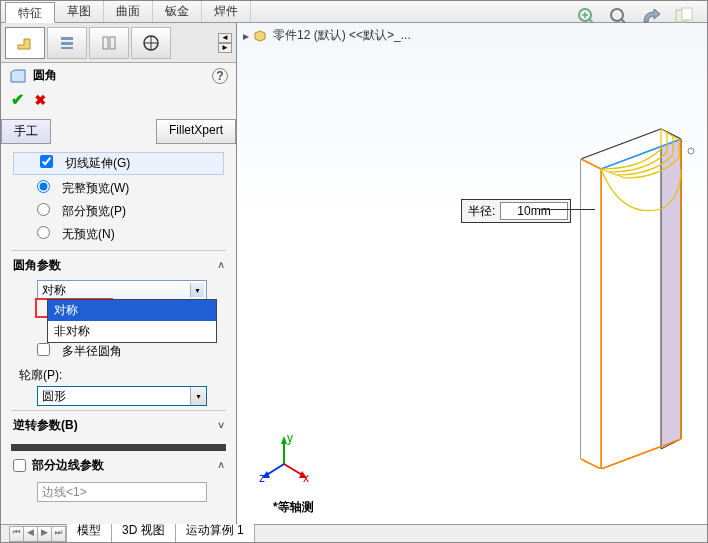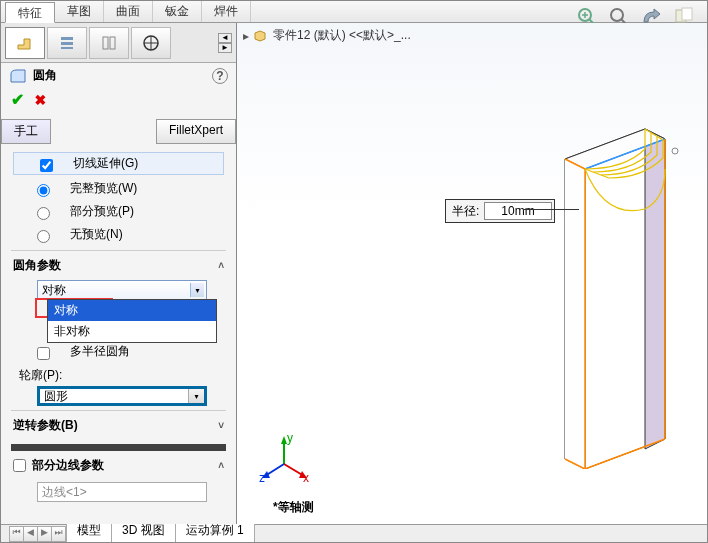--- a/index.html
+++ b/index.html
@@ -18,38 +18,38 @@
 .feature-tabs .spin div{width:14px;height:10px;border:1px solid #999;background:#eee;font-size:8px;text-align:center;line-height:8px}
 .feat-title{display:flex;align-items:center;padding:4px 8px;font-weight:bold;gap:6px}
 .feat-title .help{margin-left:auto;width:16px;height:16px;border:1px solid #888;border-radius:8px;text-align:center;line-height:14px;color:#555}
 .confirm-row{display:flex;gap:10px;padding:2px 10px 6px;align-items:center}
 .confirm-row .ok{color:#0a0;font-size:16px;font-weight:bold}
 .confirm-row .cancel{color:#d00;font-size:14px;font-weight:bold}
 .mode-row{display:flex;justify-content:space-between;gap:8px;padding:4px 0 8px}
 .mode-row .mbtn{border:1px solid #999;padding:3px 12px;background:linear-gradient(#fff,#e4e4e4)}
 .mode-row .mbtn.sel{background:linear-gradient(#eef,#dde)}
 .scroll-area{overflow:hidden;flex:1;padding:0 10px}
-.chk-row,.rad-row{display:flex;align-items:flex-end;gap:20px;padding:3px 4px 3px 26px}
+.chk-row,.rad-row{display:flex;align-items:flex-start;gap:12px;padding:3px 4px 3px 26px}
 .chk-row input,.rad-row input{margin:0}
 .section-head{display:flex;align-items:center;justify-content:space-between;font-weight:bold;padding:6px 2px;border-top:1px solid #ccc;margin-top:4px}
 .section-head .caret{font-size:10px;color:#555}
 .combo{width:170px;height:20px;border:1px solid #7a9ac9;background:linear-gradient(#fff,#eef3fb);margin-left:26px;display:flex;align-items:center;padding:0 4px;position:relative}
 .combo .arrow{position:absolute;right:2px;top:2px;bottom:2px;width:14px;background:linear-gradient(#eef,#cde);border-left:1px solid #9bd;display:flex;align-items:center;justify-content:center;font-size:8px}
 .dropdown{position:absolute;left:36px;width:170px;border:1px solid #444;background:#fff;z-index:5}
 .dropdown .opt{padding:2px 6px}
 .dropdown .opt.hover{background:#1e5fd6;color:#fff}
 .redbox{position:absolute;border:2px solid #e33;pointer-events:none}
 .lbl{padding:4px 4px 2px 8px}
-.combo2{width:170px;height:20px;border:3px solid #0369a1;background:#fff;margin-left:26px;display:flex;align-items:center;padding:0 4px;position:relative}
+.combo2{width:170px;height:20px;border:1px solid #0369a1;background:#fff;margin-left:26px;display:flex;align-items:center;padding:0 4px;position:relative}
 .combo2 .arrow{position:absolute;right:0;top:0;bottom:0;width:16px;background:linear-gradient(#f4f4f4,#ddd);border-left:1px solid #aaa;display:flex;align-items:center;justify-content:center;font-size:8px}
 .edges-box{margin:2px 0 0 26px;width:170px;height:20px;border:1px solid #aaa;background:#fff;color:#888;padding:0 4px;display:flex;align-items:center}
 .viewport{flex:1;position:relative;background:linear-gradient(#f4f7fa,#fff 40%,#fff)}
 .breadcrumb{position:absolute;top:4px;left:6px;display:flex;align-items:center;gap:4px;color:#333}
 .breadcrumb .tri{color:#555}
-.block{position:absolute;right:42px;top:106px;width:110px;height:330px}
+.block{position:absolute;right:26px;top:106px;width:110px;height:330px}
 .radius-callout{position:absolute;border:1px solid #333;background:#f4f4f4;padding:2px 2px;display:flex;align-items:center;gap:1px;top:70px;left:-110px}
 .radius-callout .lab{padding:0 4px}
 .radius-callout .val{border:1px solid #888;background:#fff;padding:1px 16px;min-width:40px}
 .callout-line{position:absolute;top:80px;left:-32px;width:56px;height:1px;background:#333}
 .triad{position:absolute;left:22px;bottom:40px;width:50px;height:50px}
 .iso-label{position:absolute;left:36px;bottom:8px;font-weight:bold}
 .bottom-tabs{height:18px;background:#eee;border-top:1px solid #999;display:flex;align-items:center;padding-left:8px;gap:0}
 .bottom-tabs .seg{display:flex;border:1px solid #aaa;background:linear-gradient(#fff,#e4e4e4)}
 .bottom-tabs .seg div{width:14px;height:14px;border-right:1px solid #aaa;font-size:9px;text-align:center;color:#777}
 .bottom-tabs .btab{padding:0 10px;border:1px solid #aaa;border-bottom:none;background:#fff;margin-left:-1px;height:24px;line-height:14px}

